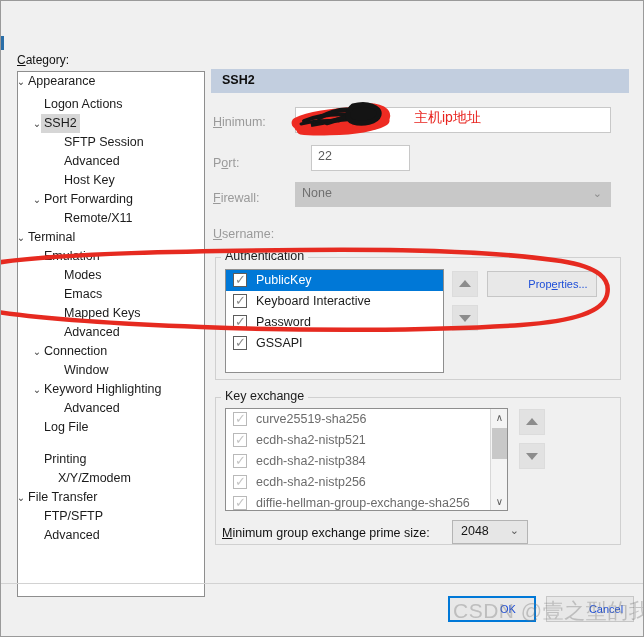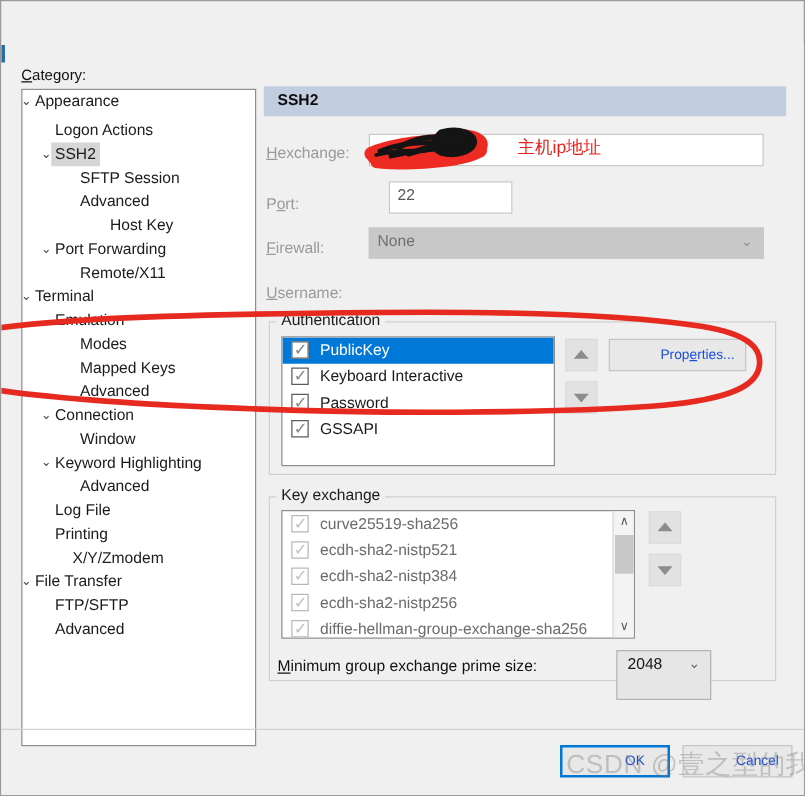--- a/index.html
+++ b/index.html
@@ -361,41 +361,44 @@
         <span class="chev" style="left: 12px;">⌄</span>
         <span class="tlabel" style="left: 26px;">SSH2</span>
       </div>
       <div class="tree-row" style="padding-top: 0px;">
         <span class="tlabel" style="left: 46px;">SFTP Session</span>
       </div>
       <div class="tree-row" style="padding-top: 0px;">
         <span class="tlabel" style="left: 46px;">Advanced</span>
       </div>
       <div class="tree-row" style="padding-top: 0px;">
-        <span class="tlabel" style="left: 46px; margin-left: 24px;">Host Key</span>
+        <span class="tlabel" style="left: 46px;">Host Key</span>
       </div>
       <div class="tree-row" style="padding-top: 0px;">
         <span class="chev" style="left: 12px;">⌄</span>
         <span class="tlabel" style="left: 26px;">Port Forwarding</span>
       </div>
       <div class="tree-row" style="padding-top: 0px;">
         <span class="tlabel" style="left: 46px;">Remote/X11</span>
       </div>
       <div class="tree-row" style="padding-top: 0px;">
         <span class="chev" style="left: -4px;">⌄</span>
         <span class="tlabel" style="left: 10px;">Terminal</span>
       </div>
       <div class="tree-row" style="padding-top: 0px;">
         <span class="chev" style="left: 12px;">⌄</span>
         <span class="tlabel" style="left: 26px;">Emulation</span>
       </div>
       <div class="tree-row" style="padding-top: 0px;">
         <span class="tlabel" style="left: 46px;">Modes</span>
       </div>
       <div class="tree-row" style="padding-top: 0px;">
+        <span class="tlabel" style="left: 46px;">Emacs</span>
+      </div>
+      <div class="tree-row" style="padding-top: 0px;">
         <span class="tlabel" style="left: 46px;">Mapped Keys</span>
       </div>
       <div class="tree-row" style="padding-top: 0px;">
         <span class="tlabel" style="left: 46px;">Advanced</span>
       </div>
       <div class="tree-row" style="padding-top: 0px;">
         <span class="chev" style="left: 12px;">⌄</span>
         <span class="tlabel" style="left: 26px;">Connection</span>
       </div>
       <div class="tree-row" style="padding-top: 0px;">
@@ -404,21 +407,21 @@
       <div class="tree-row" style="padding-top: 0px;">
         <span class="chev" style="left: 12px;">⌄</span>
         <span class="tlabel" style="left: 26px;">Keyword Highlighting</span>
       </div>
       <div class="tree-row" style="padding-top: 0px;">
         <span class="tlabel" style="left: 46px;">Advanced</span>
       </div>
       <div class="tree-row" style="padding-top: 0px;">
         <span class="tlabel" style="left: 26px;">Log File</span>
       </div>
-      <div class="tree-row" style="padding-top: 0px;">
+      <div class="tree-row" style="padding-top: 0px; margin-top: 13px;">
         <span class="tlabel" style="left: 26px;">Printing</span>
       </div>
       <div class="tree-row" style="padding-top: 0px;">
         <span class="tlabel" style="left: 40px;">X/Y/Zmodem</span>
       </div>
       <div class="tree-row" style="padding-top: 0px;">
         <span class="chev" style="left: -4px;">⌄</span>
         <span class="tlabel" style="left: 10px;">File Transfer</span>
       </div>
       <div class="tree-row" style="padding-top: 0px;">
@@ -427,21 +430,21 @@
       <div class="tree-row" style="padding-top: 0px;">
         <span class="tlabel" style="left: 26px;">Advanced</span>
       </div>
     </div>
 
   <div id="panel-header">
     <span>SSH2</span>
   </div>
 
   <div class="form-label" style="left:212px; top:114px;">
-    <span class="mn">H</span><span>exchange:</span>
+    <span class="mn">H</span><span>inimum:</span>
   </div>
   <div class="field" style="left:294px; top:106px; width:316px; height:26px;"></div>
 
   <div class="form-label" style="left:212px; top:155px;">
     <span>P</span><span class="mn">o</span><span>rt:</span>
   </div>
   <div class="field filled" style="left:310px; top:144px; width:99px; height:26px;">22</div>
 
   <div class="form-label" style="left:212px; top:190px;">
     <span class="mn">F</span><span>irewall:</span>
@@ -515,21 +518,21 @@
   <div class="spin-btn" style="left:518px; top:408px;">
     <span class="tri up"></span>
   </div>
   <div class="spin-btn" style="left:518px; top:442px;">
     <span class="tri down"></span>
   </div>
 
   <div class="form-label" style="left:221px; top:525px; color:#121212;">
     <span class="mn">M</span><span>inimum group exchange prime size:</span>
   </div>
-  <div class="combo" style="left:451px; top:519px; width:76px; height:40px;margin-left:41px;">
+  <div class="combo" style="left:451px; top:519px; width:76px; height:24px;">
     <span>2048</span>
     <span class="caret">⌄</span>
   </div>
 
   <div id="bottom-sep"></div>
   <div class="button default" style="left:447px; top:595px; width:88px; height:26px; line-height:22px;">OK</div>
   <div class="button" style="left:545px; top:595px; width:88px; height:26px; line-height:24px;">Cancel</div>
 
   <svg id="annot-layer" width="644" height="637" viewBox="0 0 644 637" xmlns="http://www.w3.org/2000/svg">
 

